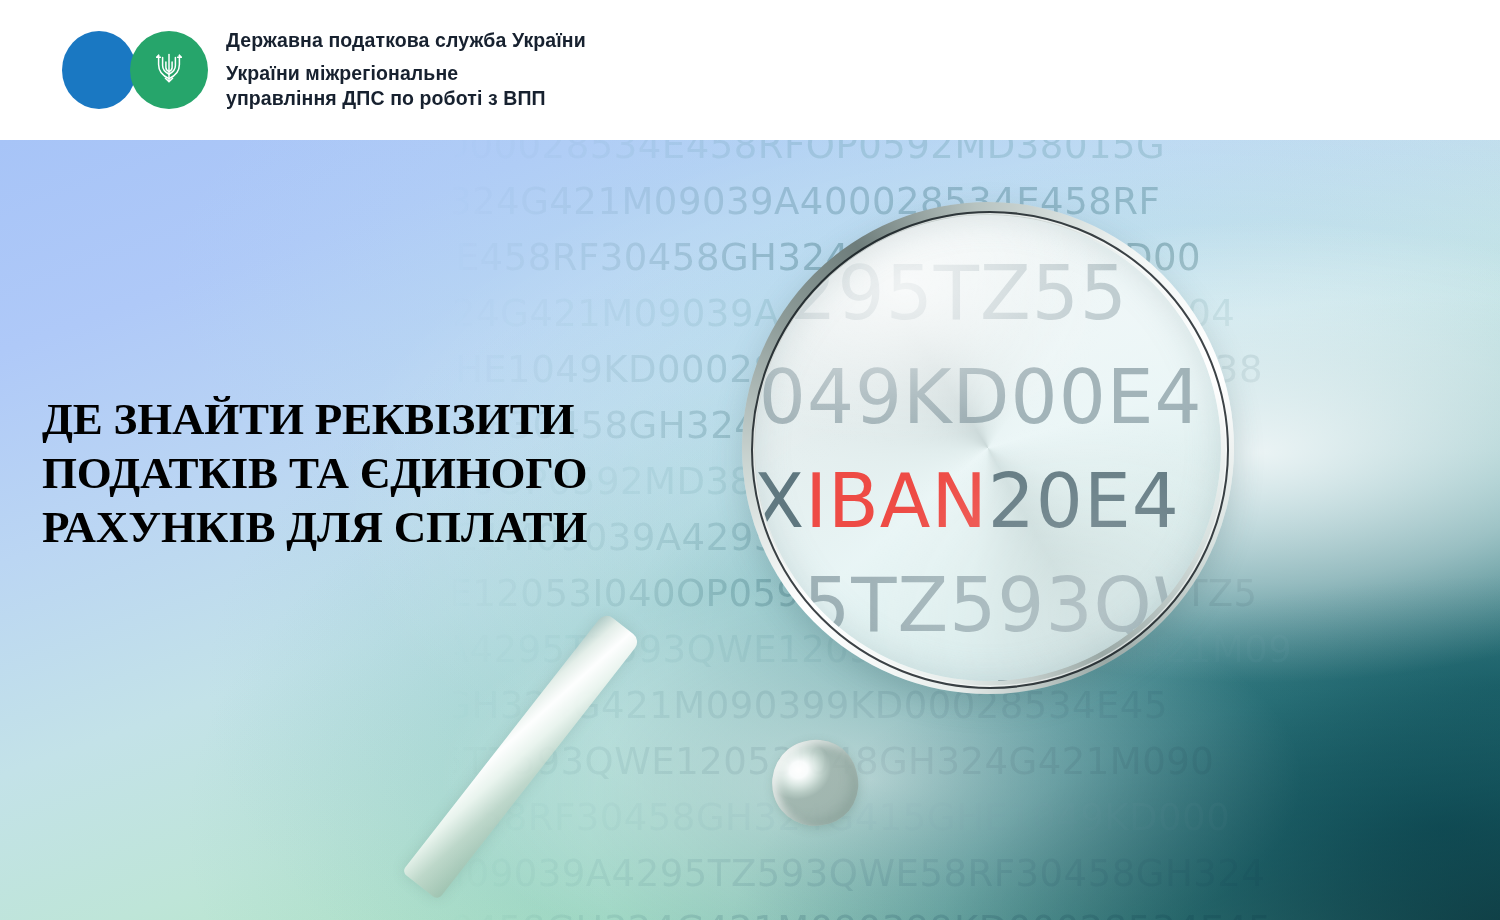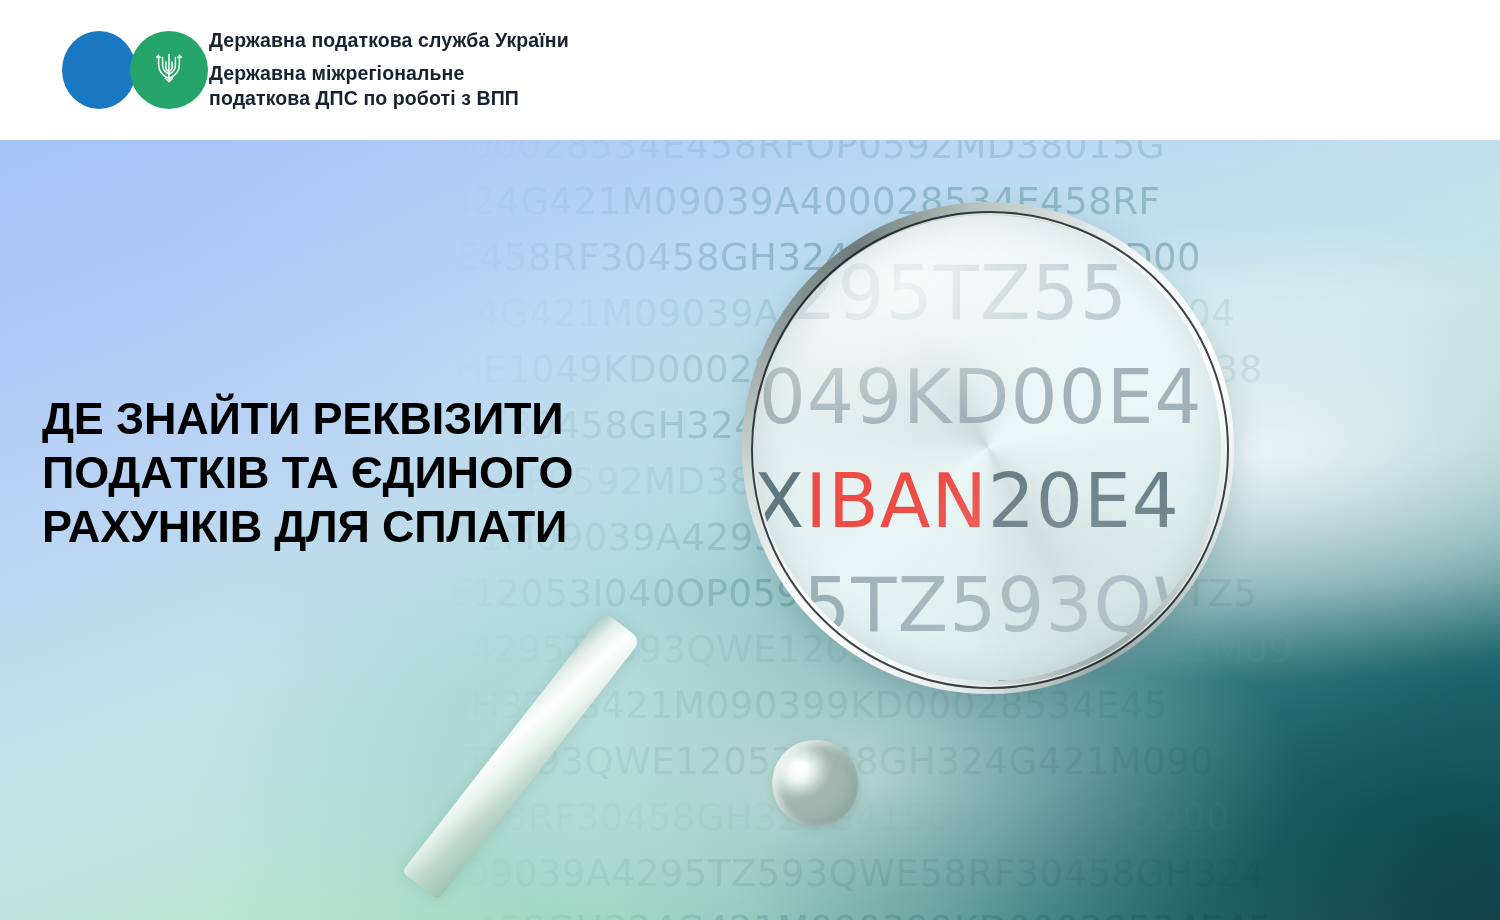--- a/index.html
+++ b/index.html
@@ -50,21 +50,21 @@
     width: 78px; height: 78px;
     border-radius: 50%;
     background: #26A56B;
     display: flex;
     align-items: center;
     justify-content: center;
   }
   .logo-circle-green svg { display: block; }
 
   .header-text {
-    margin-left: 1px;
+    margin-left: 18px;
     display: flex;
     flex-direction: column;
     justify-content: center;
   }
   .hdr-line1 {
     font-size: 19.5px;
     font-weight: 700;
     color: #17212F;
     letter-spacing: .1px;
     line-height: 1.15;
@@ -154,21 +154,21 @@
   }
 
   
   .headline {
     position: absolute;
     left: 42px;
     top: 222px;
     width: 700px;
     z-index: 25;
     color: #000000;
-    font-family: Liberation Sans, sans-serif;
+    font-family: Liberation Serif, serif;
     font-weight: 700;
     font-size: 45px;
     line-height: 54px;
     letter-spacing: -0.2px;
     text-transform: uppercase;
   }
   .headline span { display: block; white-space: nowrap; }
 
   
   .magnifier {
@@ -376,20 +376,20 @@
             <path d="M2.8 6.2 L6.4 6.2 M23.6 6.2 L27.2 6.2"></path>
             <path d="M4.6 4.2 L2.8 6.2 M25.4 4.2 L27.2 6.2"></path>
           </g>
         </svg>
       </div>
     </div>
 
     <div class="header-text">
       <div class="hdr-line1">Державна податкова служба України</div>
       <div class="hdr-line2">
-        <div>Державна міжрегіональне</div>
-        <div>податкова ДПС по роботі з ВПП</div>
+        <div>України міжрегіональне</div>
+        <div>управління ДПС по роботі з ВПП</div>
       </div>
     </div>
 
   </header>
 
 </div>
 
 </body></html>

